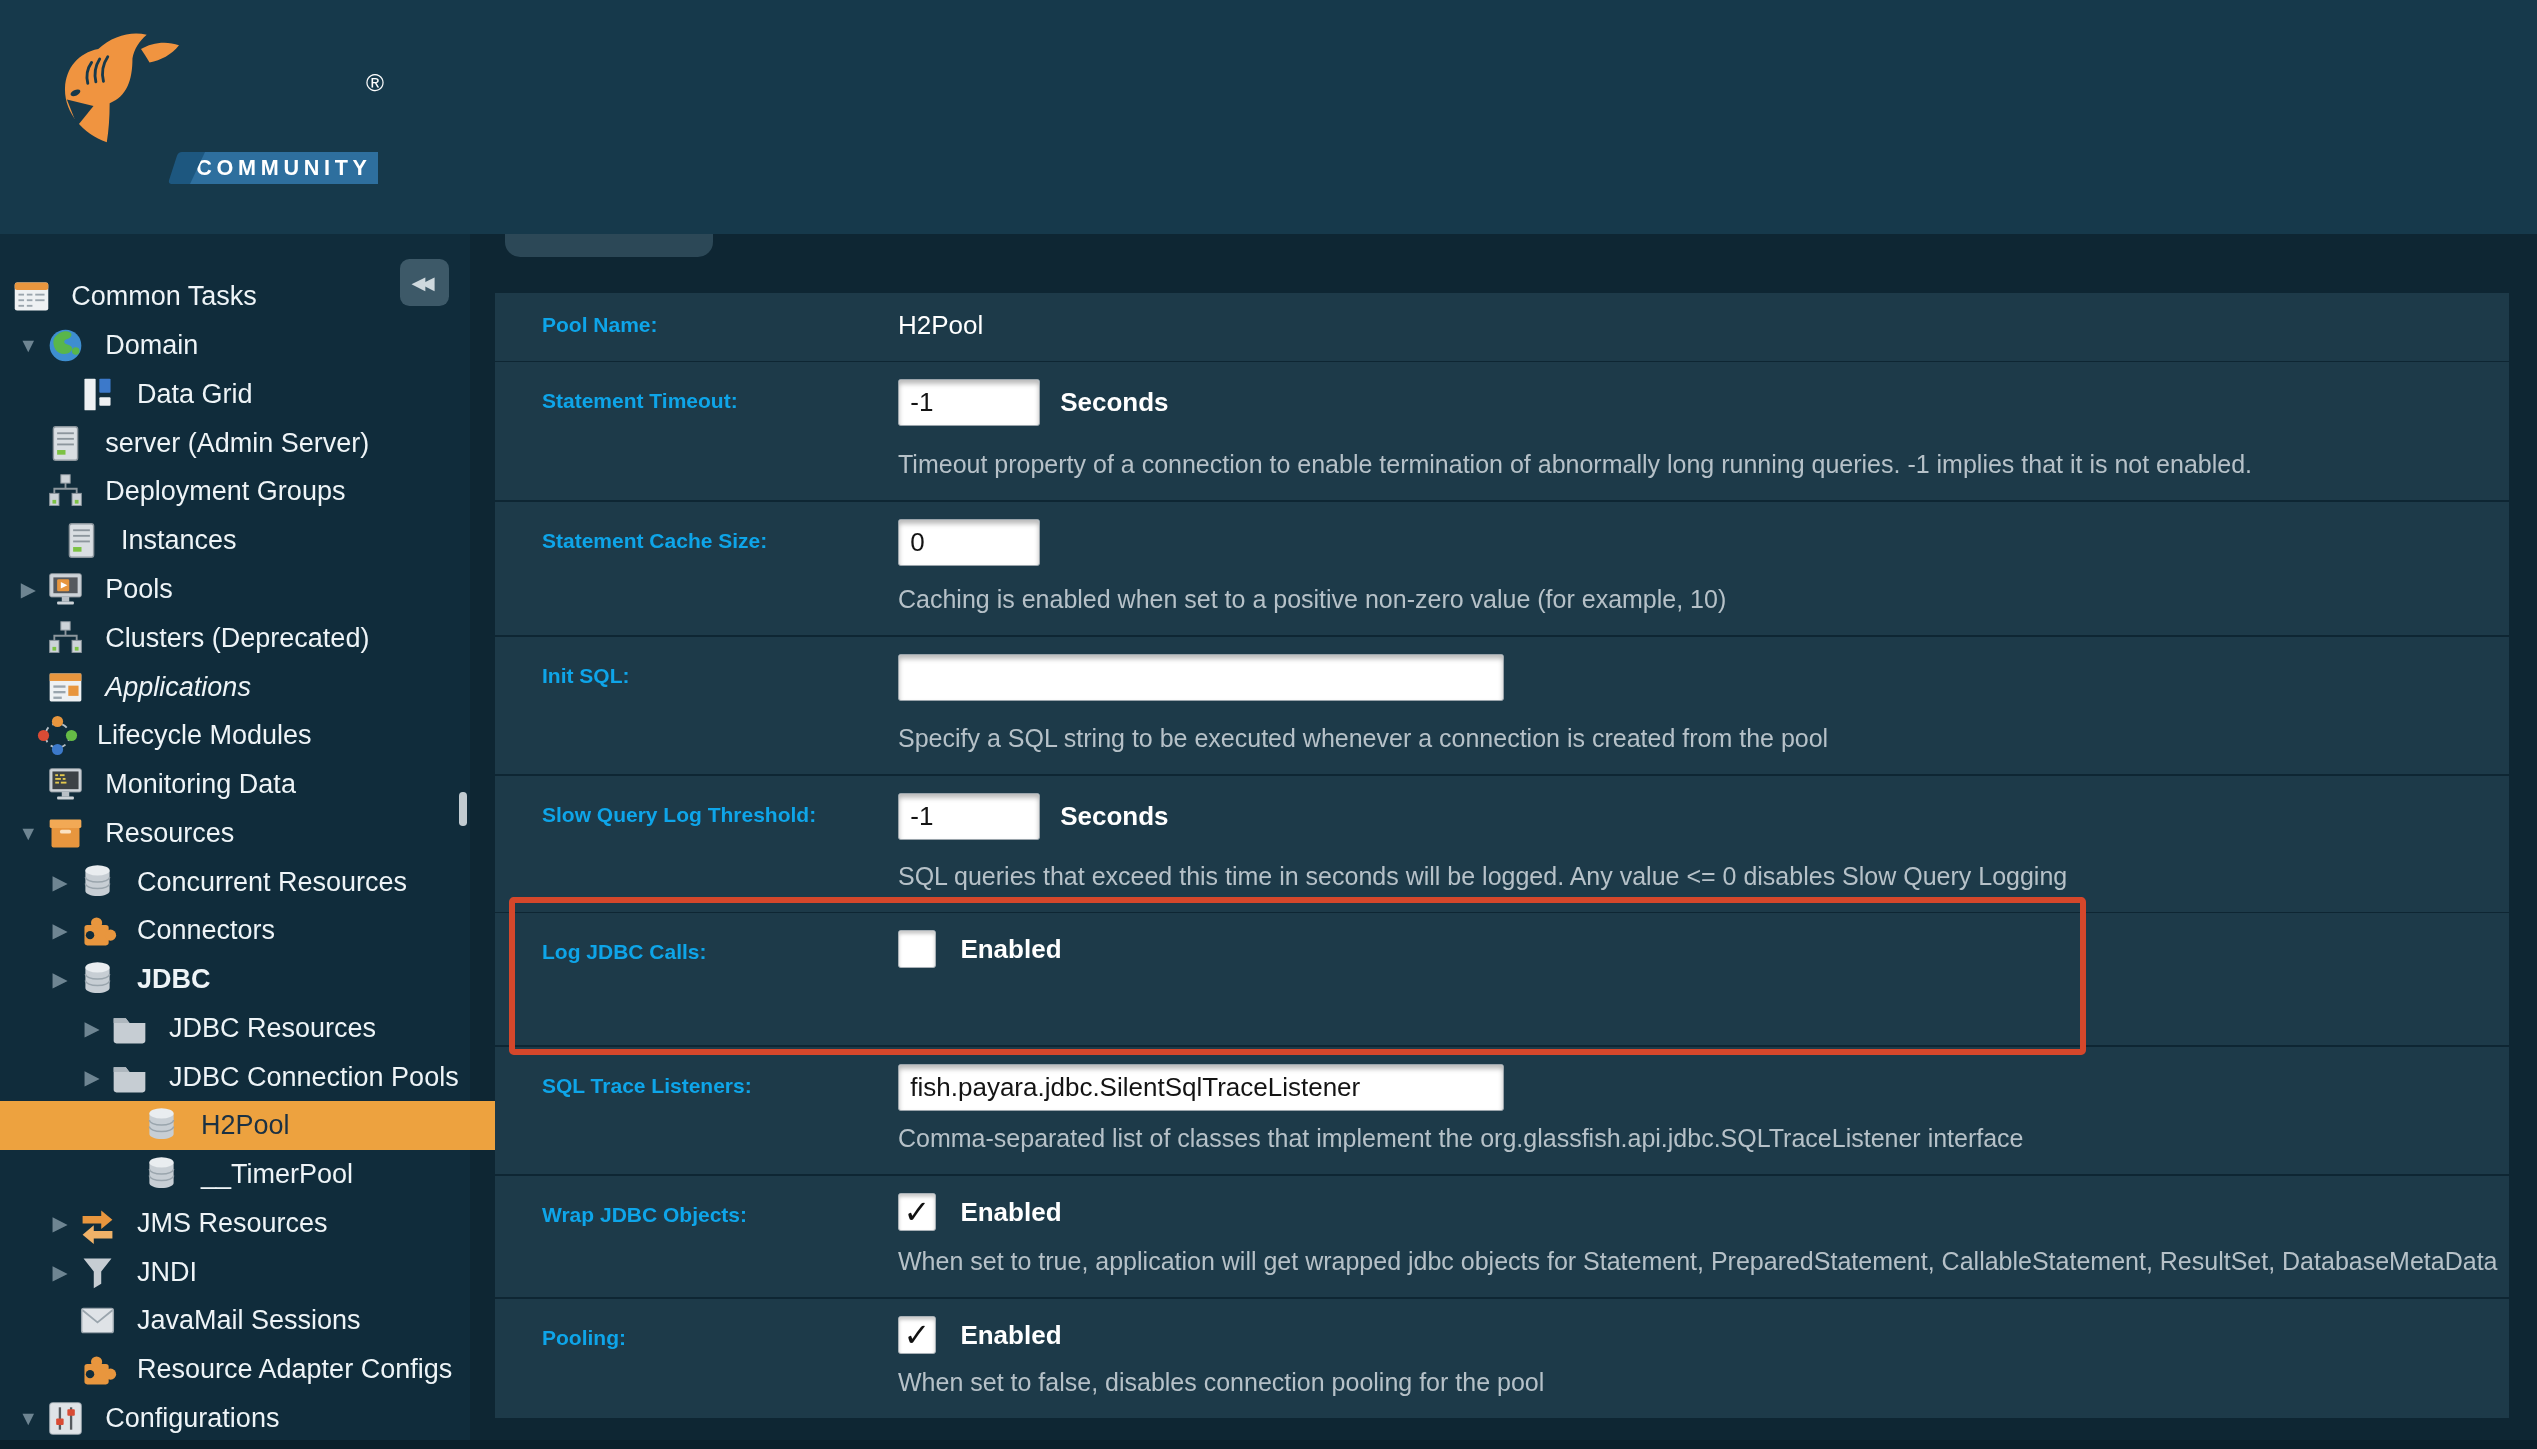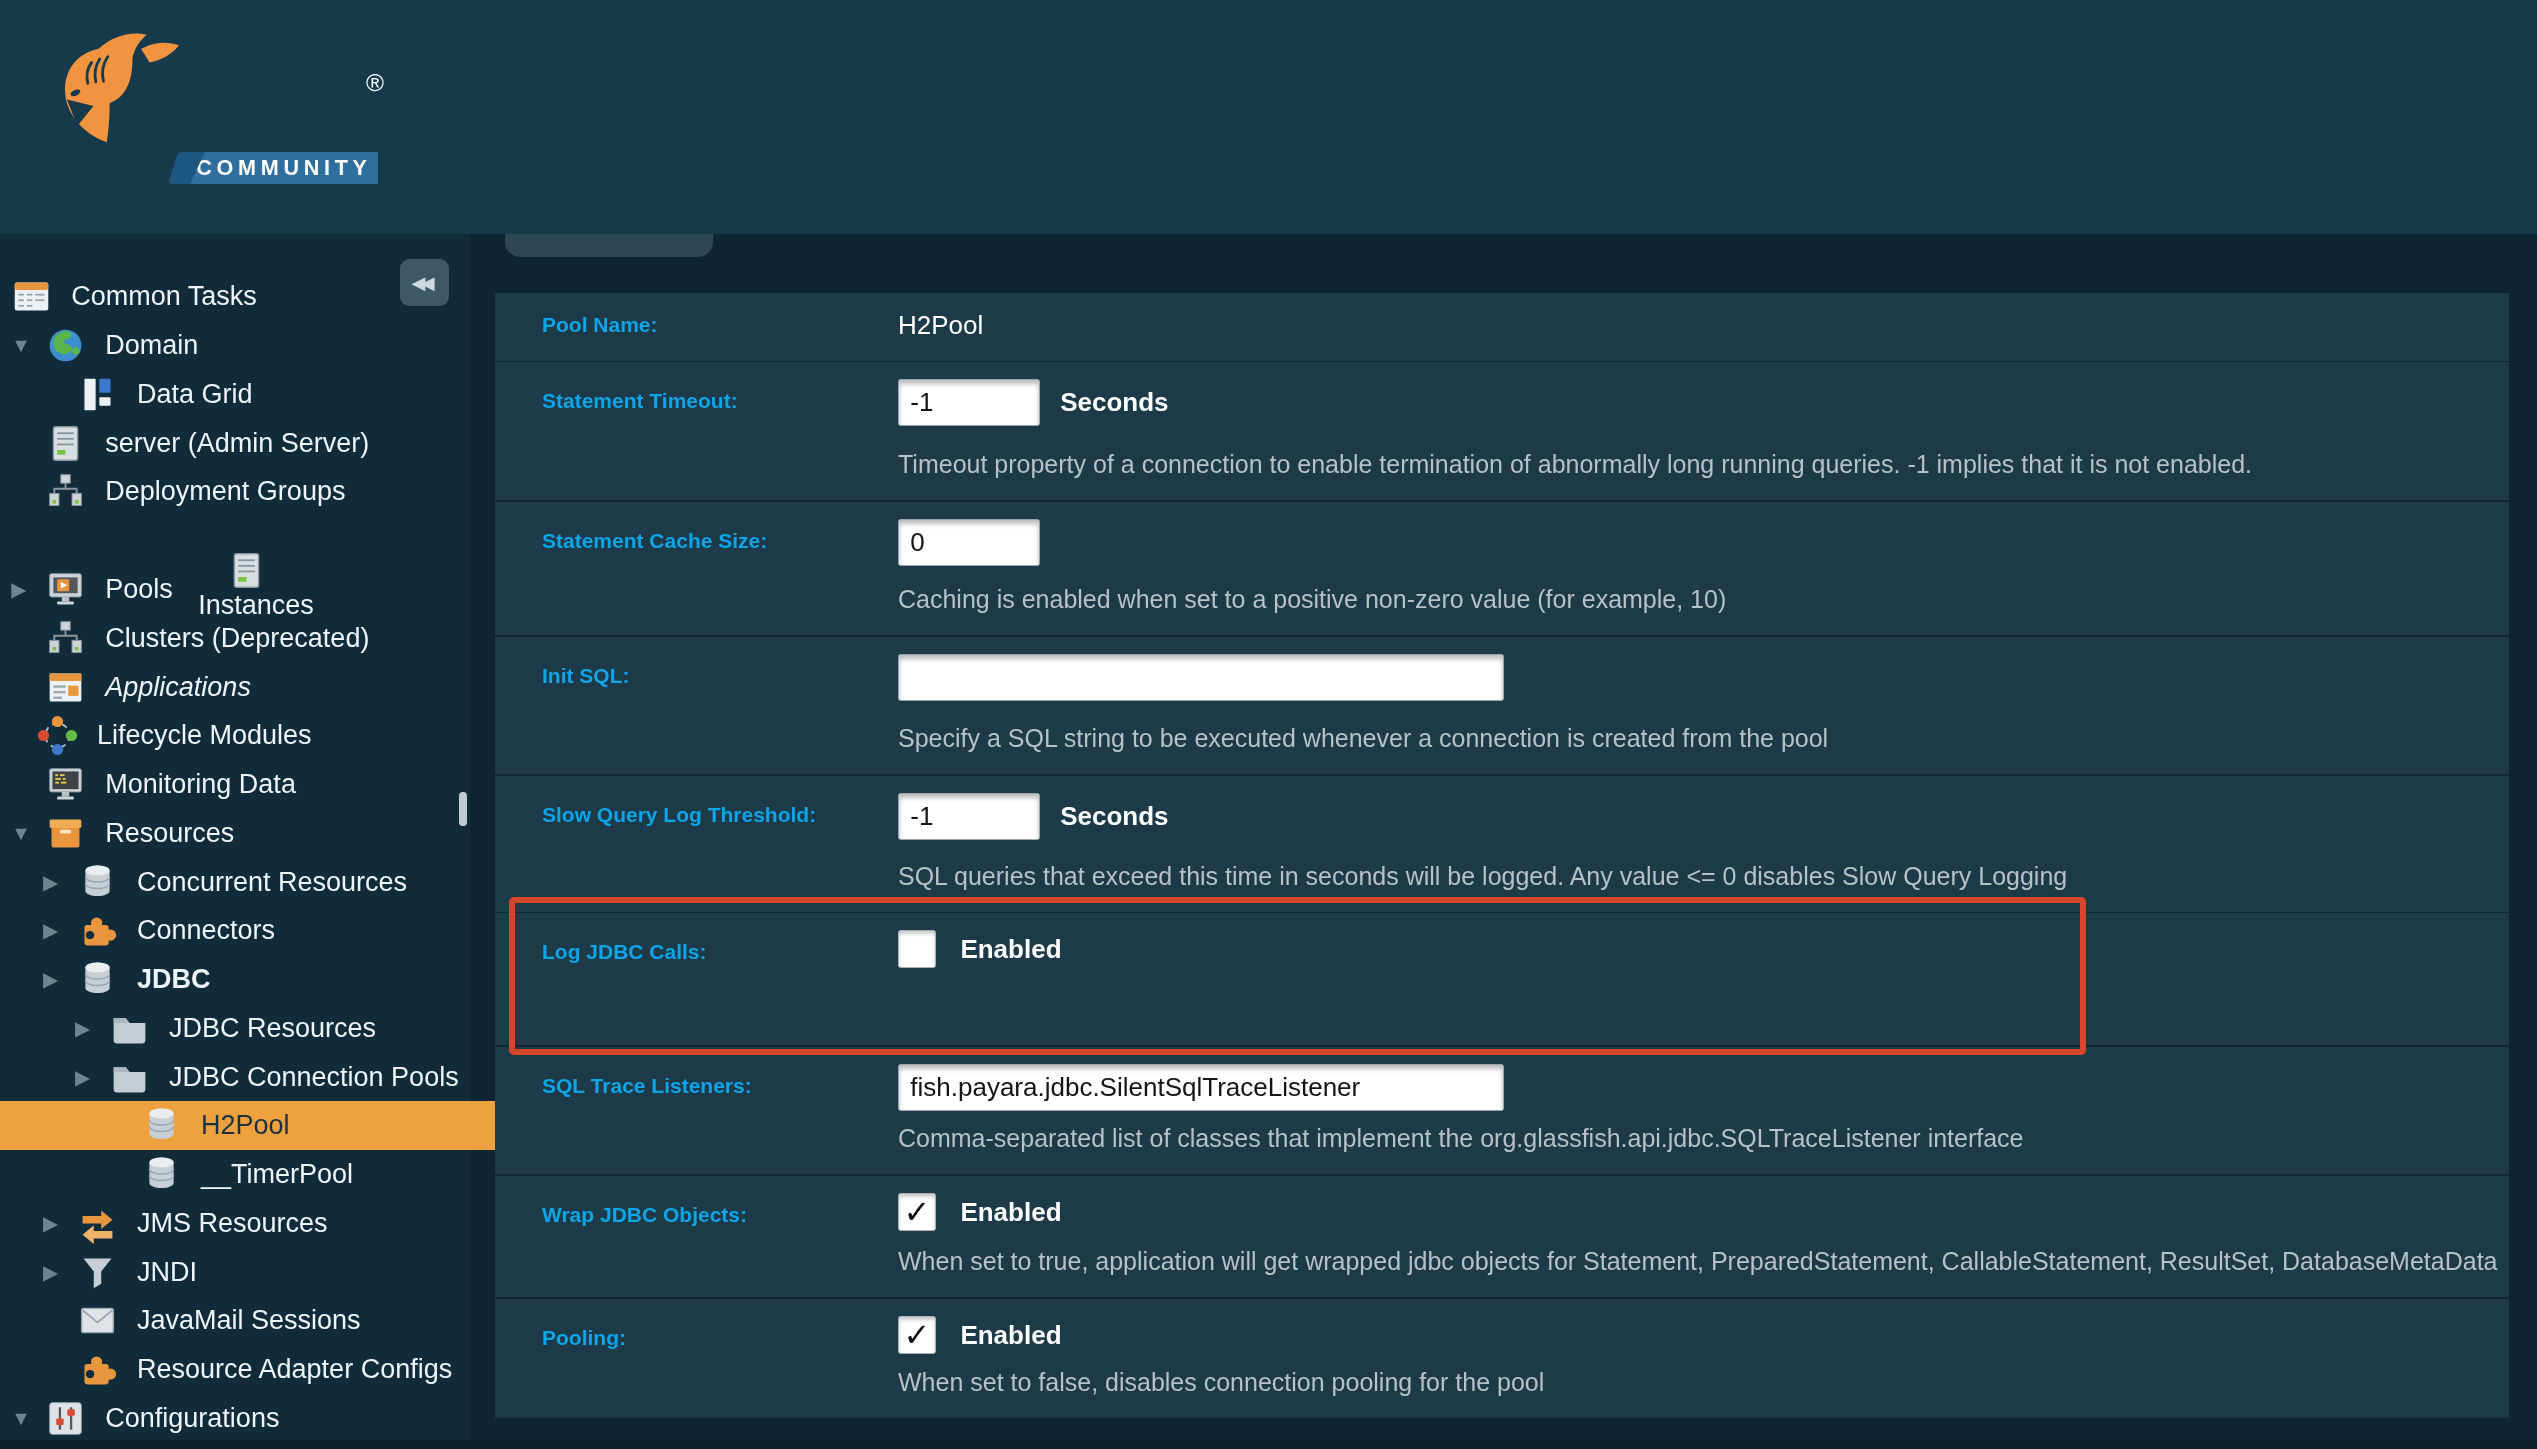--- a/index.html
+++ b/index.html
@@ -18,21 +18,21 @@
   .badge-accent{position:absolute;left:126px;top:124px;width:38px;height:32px;background:#1d577f;transform:skewX(-18deg);border-radius:3.8px;}
   .badge{position:absolute;left:143px;top:124px;width:188px;height:32px;background:#2e6f9e;color:#fff;
          font-size:21.6px;font-weight:bold;letter-spacing:4.7px;display:flex;align-items:center;justify-content:center;
          clip-path:polygon(15px 0,100% 0,100% 100%,0 100%);}
   
   .sidebar{position:absolute;left:0;top:234px;width:470px;height:1215px;background:#102c3b;}
   .collapse-btn{position:absolute;left:400px;top:25px;width:49px;height:47px;border:none;border-radius:9.4px;
                 background:#3d5968;color:#cfd9de;font-size:18px;letter-spacing:-4.7px;cursor:pointer;
                 display:flex;align-items:center;justify-content:center;padding:0 7.5px 0 0;}
   .scroll-thumb{position:absolute;left:459px;top:558px;width:8.4px;height:34px;background:#c2ccd2;border-radius:3.8px;}
-  .titem{position:absolute;height:49px;width:470px;display:flex;align-items:center;color:#eef4f7;font-size:27px;cursor:pointer;}
+  .titem{position:absolute;height:49px;width:470px;display:flex;align-items:center;color:#eef4f7;font-size:27px;cursor:pointer;text-align:center;}
   .titem.sel{background:#eda23f;color:#1b3143;}
   .exp{width:34px;flex:0 0 34px;font-size:19.7px;color:#6e8592;line-height:1;}
   .titem.sel .exp{color:#1b3143;}
   .ticon{width:41px;height:41px;flex:0 0 41px;margin-right:19px;}
   .ticon svg{width:41px;height:41px;display:block;}
   .tlabel{white-space:nowrap;line-height:1.1;}
   .tlabel.b{font-weight:bold;}
   
   .tab-stub{position:absolute;left:505px;top:234px;width:208px;height:22.5px;background:#2c4857;border-radius:0 0 15px 15px;}
   .frow{position:absolute;left:495px;width:2014px;background:#1d3a49;}
@@ -136,21 +136,21 @@
               <rect x="17" y="4" width="10" height="9" fill="#cdd3d8" stroke="#8c969d"></rect>
               <path d="M22 13 v6 M22 19 H10 v5 M22 19 h12 v5" stroke="#8c969d" stroke-width="2" fill="none"></path>
               <rect x="5" y="24" width="10" height="13" fill="#cdd3d8" stroke="#8c969d"></rect>
               <rect x="29" y="24" width="10" height="13" fill="#cdd3d8" stroke="#8c969d"></rect>
               <rect x="8" y="31" width="4" height="4" fill="#7cc244"></rect>
               <rect x="32" y="31" width="4" height="4" fill="#7cc244"></rect>
             </svg>
           </span>
           <span class="tlabel">Deployment Groups</span>
         </div>
-        <div class="titem" style="top: 282px; padding-left: 21px; flex-direction: column;">
+        <div class="titem" style="top: 282px; padding-left: 27px;">
           <span class="exp"></span>
           <span class="ticon">
             <svg viewBox="0 0 44 44">
               <rect x="9" y="4" width="26" height="36" rx="2.5" fill="#d9dee2" stroke="#8c969d" stroke-width="1.5"></rect>
               <line x1="13" y1="11" x2="31" y2="11" stroke="#8c969d" stroke-width="2"></line>
               <line x1="13" y1="17" x2="31" y2="17" stroke="#8c969d" stroke-width="2"></line>
               <line x1="13" y1="23" x2="31" y2="23" stroke="#8c969d" stroke-width="2"></line>
               <rect x="13" y="29" width="9" height="5" fill="#7cc244"></rect>
             </svg>
           </span>

